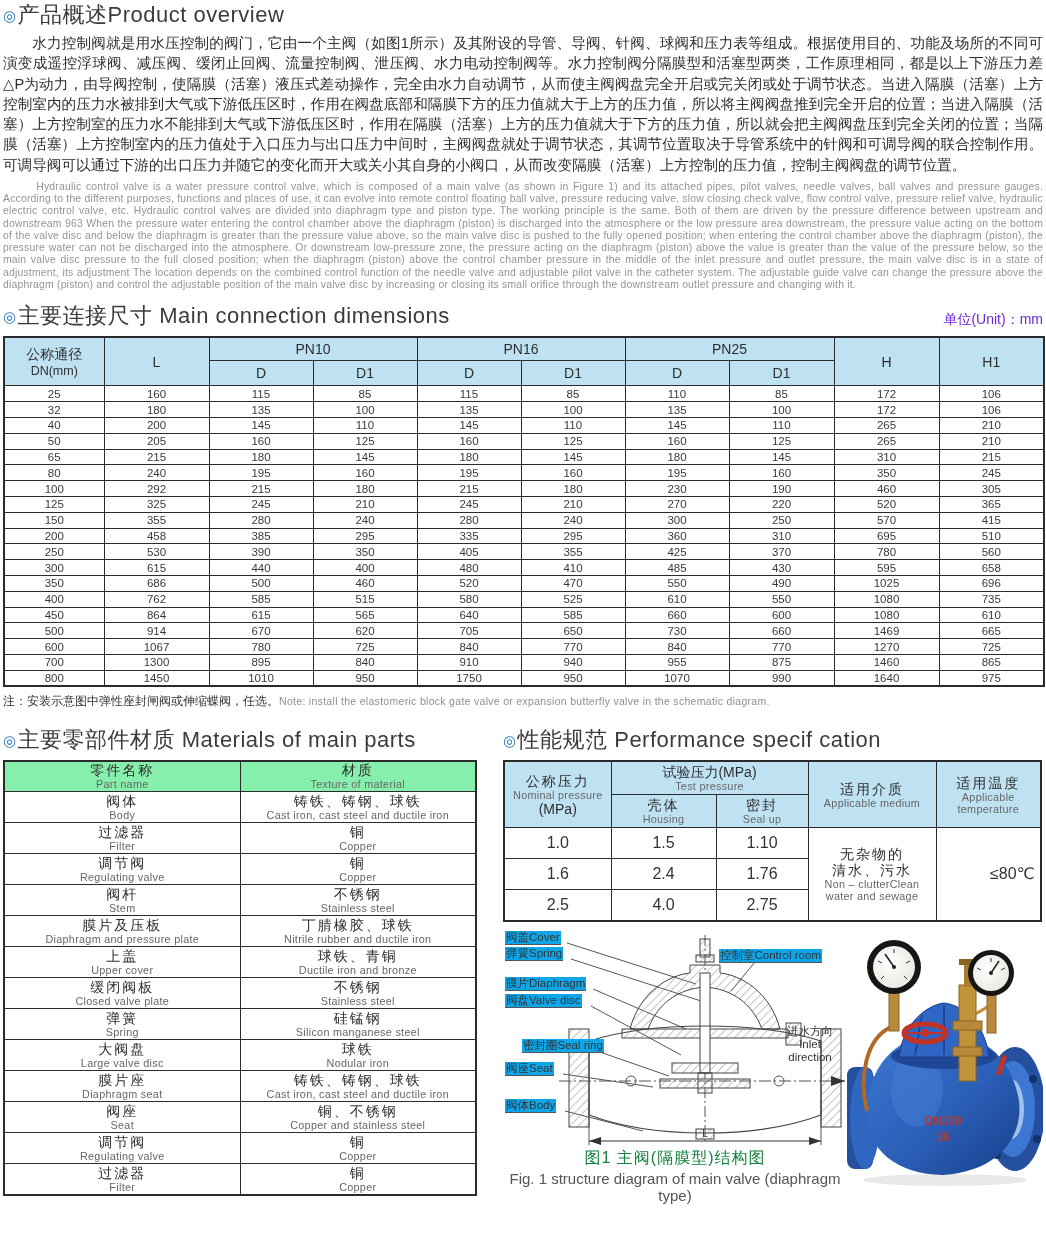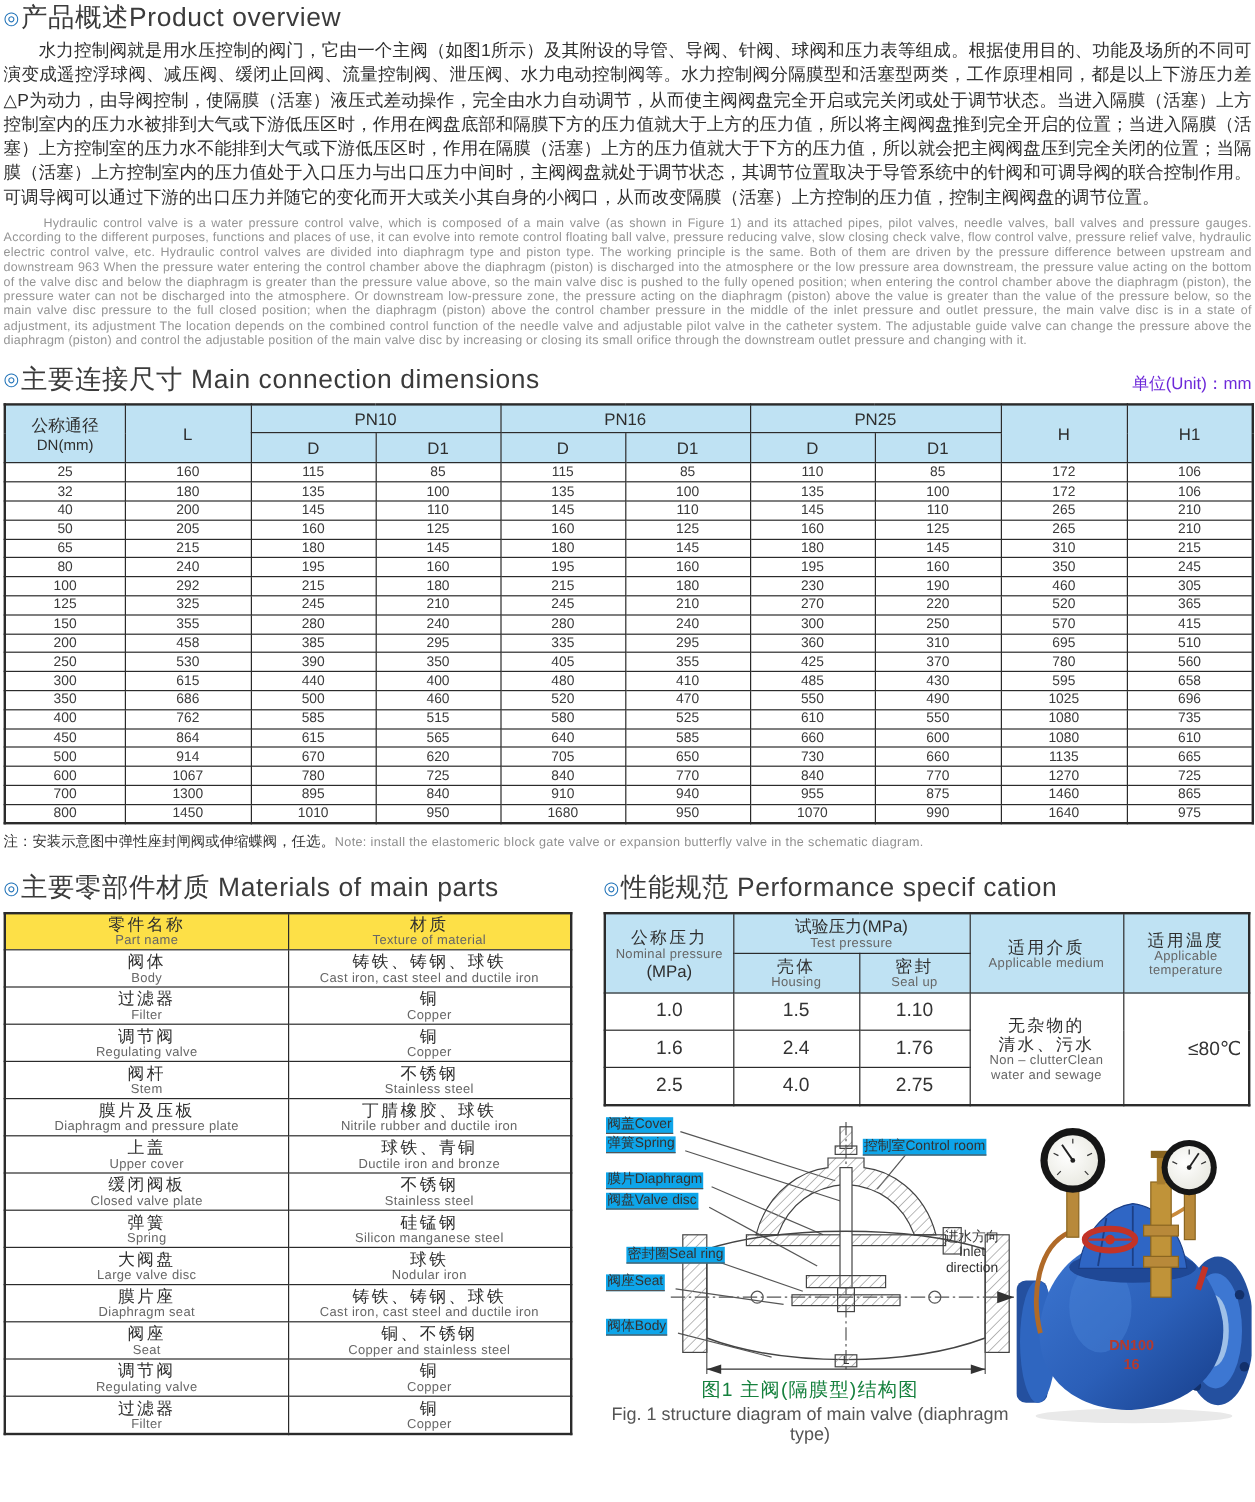--- a/index.html
+++ b/index.html
@@ -56,21 +56,21 @@
   .dims-table tbody td { height: 15.8px; font-size: 11.5px; color: #3a3a3a; padding: 0; line-height: 12px; }
   .note { margin-top: 6px; font-size: 12px; color: #333; }
   .note .en { font-size: 10.5px; color: #8f8f8f; }
   
   .bottom { display: flex; margin-top: 17px; padding: 0 3px; }
   .col-left { width: 472px; }
   .col-right { width: 540px; margin-left: 28px; }
   
   .mat-table { width: 472px; table-layout: fixed; margin-top: 7px; border: 2px solid #2b2b2b; }
   .mat-table th, .mat-table td { border: 1px solid #2b2b2b; text-align: center; vertical-align: middle; }
-  .mat-table thead th { background: #fde047; font-weight: 400; height: 30px; }
+  .mat-table thead th { background: #86efac; font-weight: 400; height: 30px; }
   .zh { font-size: 14px; line-height: 16px; color: #2e2e2e; letter-spacing: 2px; }
   .en { font-size: 10.8px; line-height: 12px; color: #666; letter-spacing: 0.3px; }
   .mat-table tbody td { height: 30.2px; padding: 1px 0; }
   
   .perf-table { width: 537px; table-layout: fixed; margin-top: 7px; border: 2px solid #2b2b2b; }
   .perf-table th, .perf-table td { border: 1px solid #2b2b2b; text-align: center; vertical-align: middle; }
   .perf-table thead th { background: #bfe2f3; font-weight: 400; padding: 2px 0; }
   .perf-table td.num { font-size: 16px; color: #333; height: 31px; }
   .perf-table td.temp { font-size: 16px; color: #333; padding-left: 48px; }
   
@@ -330,21 +330,21 @@
           </tr>
           <tr>
             <td>500</td>
             <td>914</td>
             <td>670</td>
             <td>620</td>
             <td>705</td>
             <td>650</td>
             <td>730</td>
             <td>660</td>
-            <td>1135</td>
+            <td>1469</td>
             <td>665</td>
           </tr>
           <tr>
             <td>600</td>
             <td>1067</td>
             <td>780</td>
             <td>725</td>
             <td>840</td>
             <td>770</td>
             <td>840</td>
@@ -362,21 +362,21 @@
             <td>955</td>
             <td>875</td>
             <td>1460</td>
             <td>865</td>
           </tr>
           <tr>
             <td>800</td>
             <td>1450</td>
             <td>1010</td>
             <td>950</td>
-            <td>1680</td>
+            <td>1750</td>
             <td>950</td>
             <td>1070</td>
             <td>990</td>
             <td>1640</td>
             <td>975</td>
           </tr>
         </tbody>
     </table>
     <div class="note"><span>注：安装示意图中弹性座封闸阀或伸缩蝶阀，任选。</span><span class="en">Note: install the elastomeric block gate valve or expansion butterfly valve in the schematic diagram.</span></div>
   </section>

